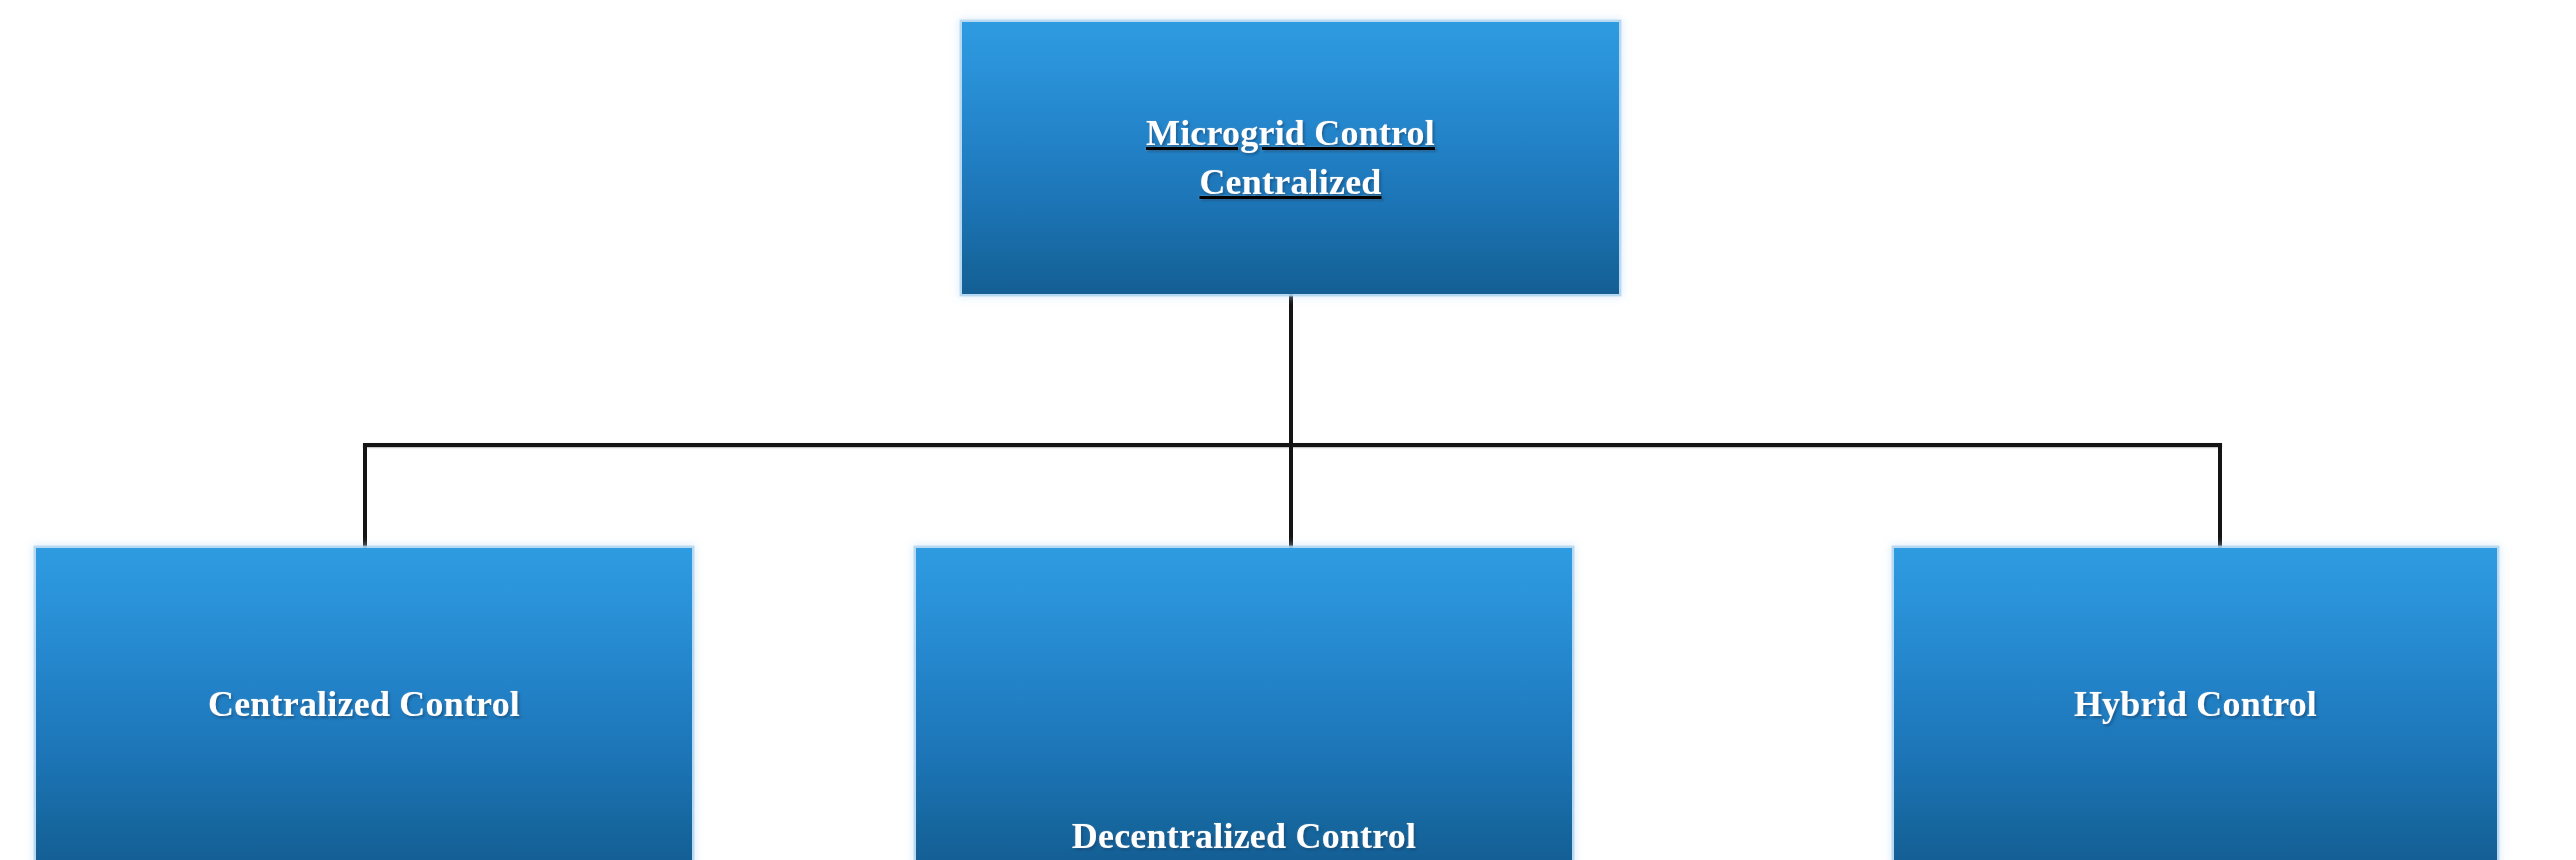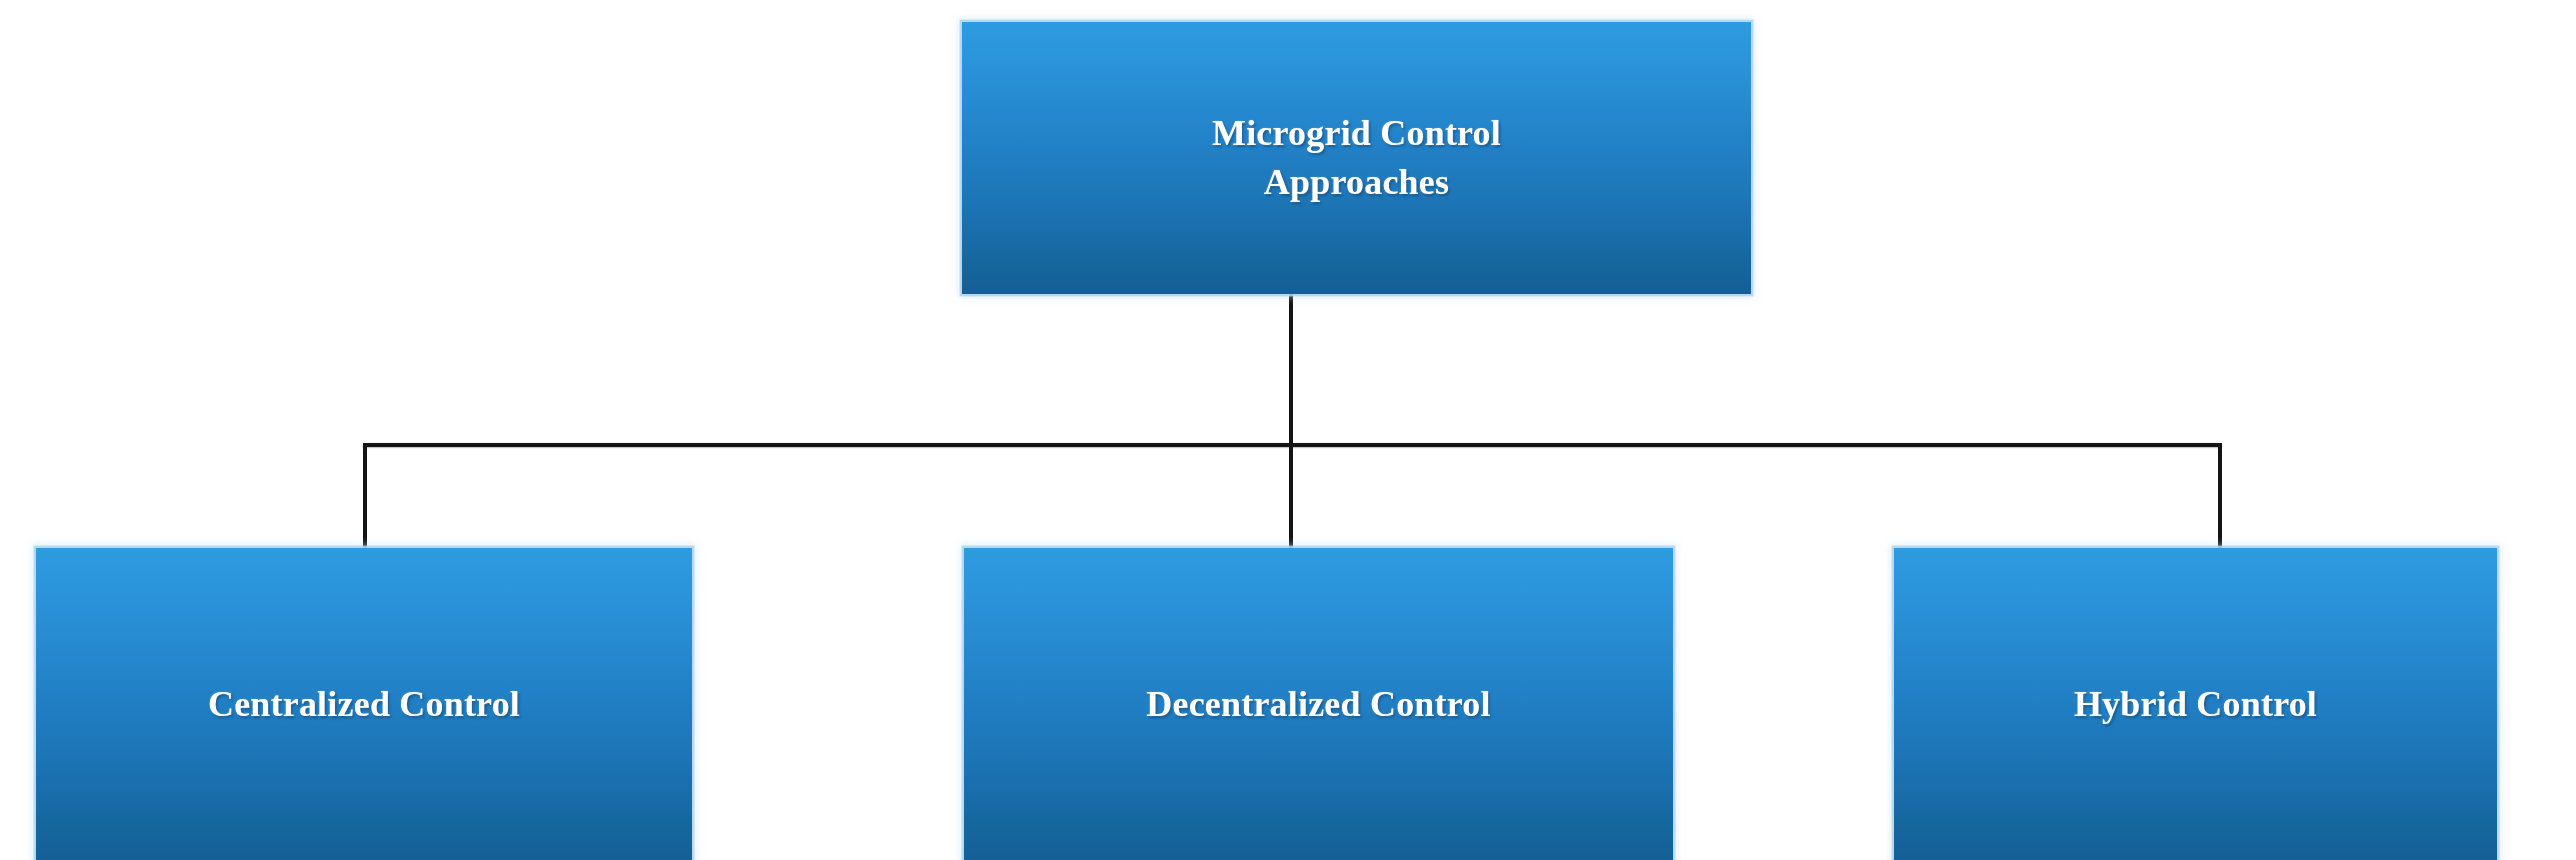--- a/index.html
+++ b/index.html
@@ -51,43 +51,45 @@
     text-shadow:
         1.6px 1.6px 2.4px rgba(20, 60, 100, 0.55),
         0 0 1.6px rgba(255, 255, 255, 0.35);
     padding: 0 14.2px;
   }
 
   
   #node-root {
     left: 962px;
     top: 22px;
-    width: 789px;
+    width: 657px;
     height: 272px;
+    text-decoration: underline;
   }
   #node-root .node-label {
     font-size: 36px;
   }
 
   
   .node-leaf {
     top: 548px;
     height: 313px;
   }
   .node-leaf .node-label {
     font-size: 36px;
   }
 
   #node-centralized {
     left: 36px;
     width: 656px;
   }
   #node-decentralized {
-    left: 964px;
-    width: 709px;
+    left: 916px;
+    width: 656px;
+    align-items: flex-end;
   }
   #node-hybrid {
     left: 1894px;
     width: 603px;
   }
 
   
   .connector {
     position: absolute;
     background: #141414;
@@ -146,21 +148,21 @@
 
   <div class="connector" id="connector-drop-left"></div>
 
   <div class="connector" id="connector-drop-middle"></div>
 
   <div class="connector" id="connector-drop-right"></div>
 
   <div class="node" id="node-root">
     <div class="node-label">
       <span>Microgrid Control</span><br>
-      <span>Approaches</span>
+      <span>Centralized</span>
     </div>
   </div>
 
   <div class="node node-leaf" id="node-centralized">
     <div class="node-label">Centralized Control</div>
   </div>
 
   <div class="node node-leaf" id="node-decentralized">
     <div class="node-label">Decentralized Control</div>
   </div>

